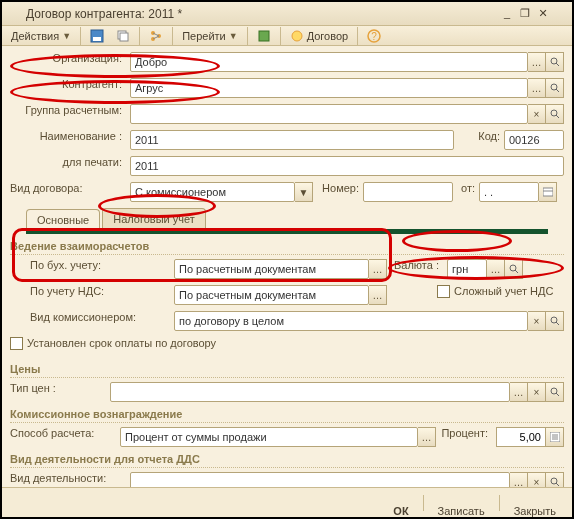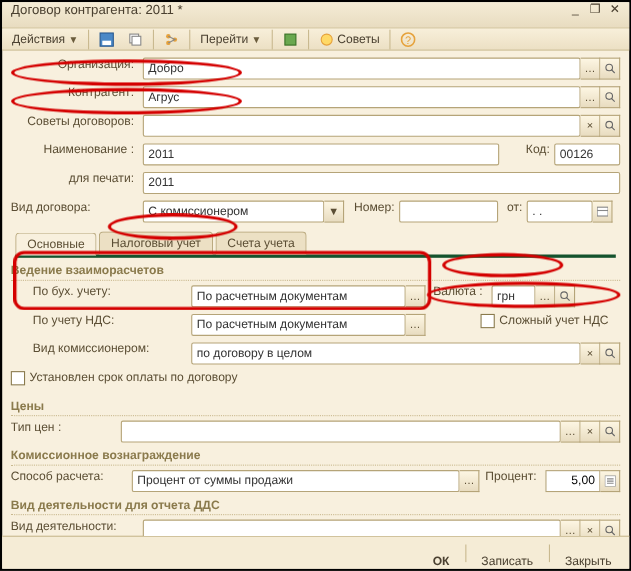--- a/index.html
+++ b/index.html
@@ -1,35 +1,35 @@
 <!DOCTYPE html>
 <html><head>
 <meta charset="utf-8">
 <style>
   * { box-sizing: border-box; margin: 0; padding: 0; }
   body { font-family: Arial, sans-serif; font-size: 11px; background: #fff; }
   .window { width: 574px; height: 519px; border: 2px solid #000; background: #f8f0de; display: flex; flex-direction: column; }
-  .titlebar { height: 24px; background: linear-gradient(#f5ecd6,#e8dcc0); display: flex; align-items: flex-start; padding: 0 4px; border-bottom: 1px solid #c9b98f; }
+  .titlebar { height: 24px; background: linear-gradient(#f5ecd6,#e8dcc0); display: flex; align-items: center; padding: 0 20px; border-bottom: 1px solid #c9b98f; }
   .titlebar .title { flex: 1; padding-left: 4px; color: #4a4030; font-size: 12px; }
   .titlebar .win-btn { width: 18px; height: 16px; text-align: center; line-height: 14px; color: #4a4030; cursor: pointer; }
   .toolbar { height: 20px; background: linear-gradient(#f8efda,#ece0c4); border-bottom: 1px solid #c9b98f; display: flex; align-items: center; padding: 0 4px; gap: 2px; }
   .tbtn { display: flex; align-items: center; height: 20px; padding: 0 4px; color: #4a4030; cursor: pointer; gap: 3px; border: 1px solid transparent; border-radius: 2px; }
   .tsep { width:1px; height:18px; background:#c9b98f; margin:0 2px;}
   .dn { font-size:9px; color:#6a5c3c;}
   .content { flex:1; padding: 6px 8px; overflow:auto; }
   .row { display:flex; align-items:flex-start; margin-bottom:4px; min-height:22px; }
   .lbl { color:#5b4e34; text-align:right; padding-right:8px; }
   .lbl.w120 { width:120px; }
   .lbl.w50 { width:50px; padding-right:4px;}
   .lbl.w150{width:164px;padding-left:20px;}
   .field { flex:1; display:flex; align-items:center; }
   .input { flex:1; height:20px; background:#fff; border:1px solid #b5a478; border-radius:2px; padding:0 4px; color:#333; display:flex; align-items:center; }
   .btn-sm { width:18px; height:20px; background:linear-gradient(#fdf6e3,#e8dcc0); border:1px solid #b5a478; border-left:none; display:flex; align-items:center; justify-content:center; color:#5b4e34; cursor:pointer; font-size:10px; }
   svg { display:block;}
-  .tabs { display:flex; border-bottom:3px solid #14532d; margin:6px 4px; height:24px; align-items:flex-end; }
+  .tabs { display:flex; border-bottom:5px solid #14532d; margin:6px 16px; height:24px; align-items:flex-end; }
   .tab { padding:4px 10px; border:1px solid #b5a478; border-bottom:none; background:#ece0c4; margin-right:2px; border-radius:4px 4px 0 0; cursor:pointer; color:#5b4e34;}
   .tab.active { background:#f8f0de; position:relative; top:1px;}
   .section-title { color:#8a7a4c; font-weight:bold; margin:4px 0 4px 0; border-bottom:1px dotted #c9b98f; padding-bottom:2px;}
   .checkbox { width:13px; height:13px; border:1px solid #8a7a4c; background:#fff; margin-right:4px; display:inline-block; cursor:pointer;}
   .footer { height:30px; border-top:1px solid #c9b98f; background:#f5ecd6; display:flex; align-items:center; justify-content:flex-end; gap:4px; padding:0 6px;}
   .fbtn { padding:3px 10px; color:#4a4030; cursor:pointer;margin-top:16px;}
   .fbtn.ok{font-weight:bold;}
   .fsep{width:1px;height:16px;background:#c9b98f;}
   .highlight { position:absolute; border:3px solid #d40000; border-radius:50%; pointer-events:none; }
   .hl-rect { position:absolute; border:3px solid #d40000; border-radius:10px; pointer-events:none;}
@@ -84,21 +84,21 @@
     <div class="tbtn">
         <svg width="14" height="14">
           <rect x="2" y="2" width="10" height="10" fill="#6aa84f" stroke="#387025"></rect>
         </svg>
       </div>
     <div class="tsep"></div>
     <div class="tbtn">
         <svg width="14" height="14">
           <circle cx="7" cy="7" r="5" fill="#ffd966" stroke="#e6a23c"></circle>
         </svg>
-        <span>Советы</span>
+        <span>Договор</span>
       </div>
     <div class="tsep"></div>
     <div class="tbtn">
         <svg width="14" height="14">
           <circle cx="7" cy="7" r="6" fill="none" stroke="#e6a23c" stroke-width="1.5"></circle>
           <text x="7" y="11" text-anchor="middle" font-size="10" fill="#e6a23c">?</text>
         </svg>
       </div>
   </div>
 
@@ -126,21 +126,21 @@
         <div class="btn-sm">
             <svg width="10" height="10">
               <circle cx="4" cy="4" r="3" fill="none" stroke="#666"></circle>
               <line x1="6" y1="6" x2="9" y2="9" stroke="#666"></line>
             </svg>
           </div>
       </div>
     </div>
 
     <div class="row">
-      <div class="lbl w120">Советы договоров:</div>
+      <div class="lbl w120">Группа расчетным:</div>
       <div class="field">
         <div class="input"></div>
         <div class="btn-sm">×</div>
         <div class="btn-sm">
             <svg width="10" height="10">
               <circle cx="4" cy="4" r="3" fill="none" stroke="#666"></circle>
               <line x1="6" y1="6" x2="9" y2="9" stroke="#666"></line>
             </svg>
           </div>
       </div>
@@ -170,21 +170,20 @@
           <svg width="10" height="10">
             <rect x="0" y="1" width="10" height="8" fill="#fff" stroke="#888"></rect>
             <line x1="0" y1="4" x2="10" y2="4" stroke="#888"></line>
           </svg>
         </div>
     </div>
 
     <div class="tabs">
       <div class="tab active">Основные</div>
       <div class="tab">Налоговый учет</div>
-      <div class="tab">Счета учета</div>
     </div>
 
     <div class="section-title">Ведение взаиморасчетов</div>
 
     <div class="row">
       <div class="lbl w150" style="text-align:left">По бух. учету:</div>
       <div class="input" style="flex:0 0 195px">По расчетным документам</div>
       <div class="btn-sm">…</div>
       <div class="lbl" style="width:60px;text-align:right">Валюта :</div>
       <div class="input" style="flex:0 0 40px">грн</div>

